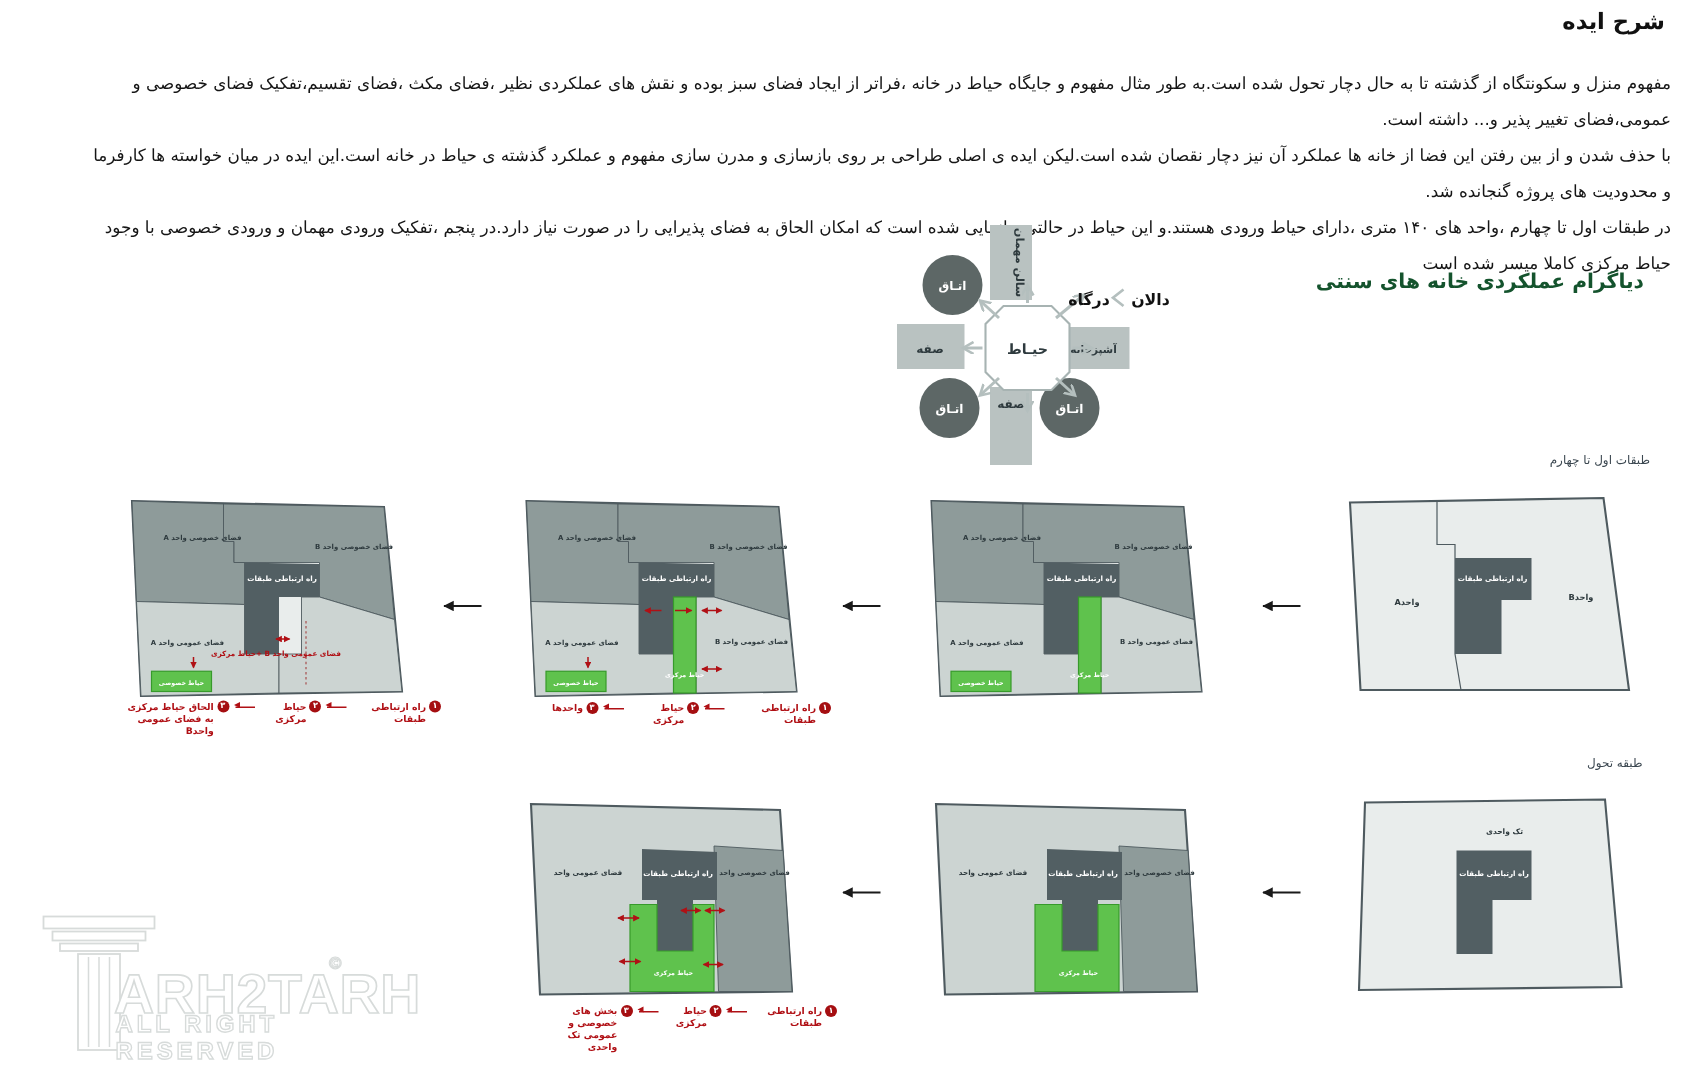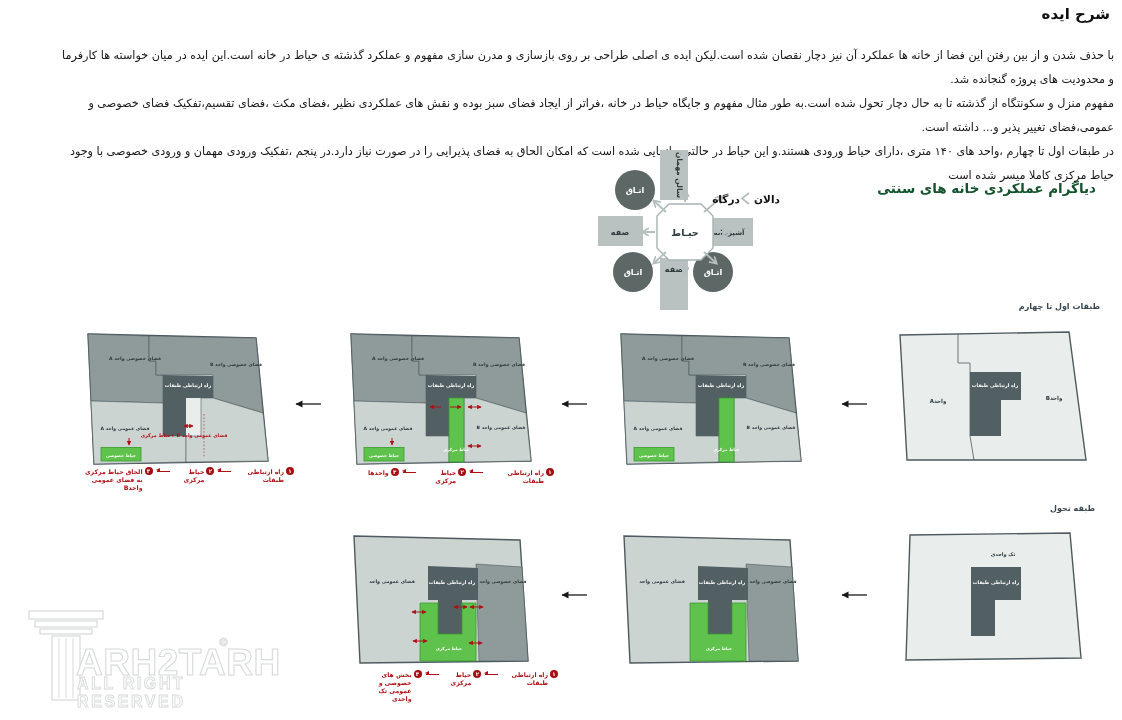--- a/index.html
+++ b/index.html
@@ -3,21 +3,21 @@
 <meta charset="utf-8">
 <style>
   html,body{margin:0;padding:0;background:#fff;}
   .sheet{position:relative;width:1122px;height:720px;background:#ffffff;overflow:hidden;
          font-family:"DejaVu Sans",sans-serif;}
   .abs{position:absolute;}
   .fa{direction:rtl;text-align:right;font-family:"DejaVu Sans",sans-serif;}
   .page-title{right:12px;top:5px;font-size:15px;font-weight:bold;color:#111;}
   .intro{right:8px;left:60px;top:44px;font-size:11.2px;line-height:24px;color:#151515;}
   .section-heading{right:26px;top:180px;font-size:13.5px;font-weight:bold;color:#14532d;}
-  .floor-label{font-size:8px;font-weight:bold;color:#3b4750;text-align:center;}
+  .floor-label{font-size:8px;font-weight:normal;color:#3b4750;text-align:center;}
   svg text{font-family:"DejaVu Sans",sans-serif;}
   .pl{fill:#2e3a3e;font-weight:bold;}
   .plw{fill:#ffffff;font-weight:bold;}
   .rtl-t{direction:rtl;}
   .legend{direction:rtl;display:flex;align-items:flex-start;gap:4px;color:#b01015;
           font-size:6.2px;font-weight:bold;line-height:8px;}
   .litem{display:flex;align-items:flex-start;gap:2px;}
   .lbadge{flex:0 0 auto;width:8px;height:8px;border-radius:50%;background:#a50e11;color:#fff;
           font-size:5.5px;line-height:8.5px;text-align:center;font-weight:bold;}
   .ltxt{padding-top:1px;}
@@ -45,22 +45,22 @@
         <path d="M0,0 L4.5,2.25 L0,4.5 Z" fill="#b01015"></path>
       </marker>
       <marker id="mgray" markerUnits="userSpaceOnUse" markerWidth="9" markerHeight="9" refX="6" refY="4" orient="auto">
         <path d="M0,0 L7,4 L0,8" fill="none" stroke="#b4bfbe" stroke-width="1.7"></path>
       </marker>
     </defs>
   </svg>
 
   <div class="abs fa page-title">شرح ایده</div>
   <div class="abs fa intro">
+    <div>مفهوم منزل و سکونتگاه از گذشته تا به حال دچار تحول شده است.به طور مثال مفهوم و جایگاه حیاط در خانه ،فراتر از ایجاد فضای سبز بوده و نقش های عملکردی نظیر ،فضای مکث ،فضای تقسیم،تفکیک فضای خصوصی و عمومی،فضای تغییر پذیر و... داشته است.</div>
     <div>با حذف شدن و از بین رفتن این فضا از خانه ها عملکرد آن نیز دچار نقصان شده است.لیکن ایده ی اصلی طراحی بر روی بازسازی و مدرن سازی مفهوم و عملکرد گذشته ی حیاط در خانه است.این ایده در میان خواسته ها کارفرما و محدودیت های پروژه گنجانده شد.</div>
-    <div>مفهوم منزل و سکونتگاه از گذشته تا به حال دچار تحول شده است.به طور مثال مفهوم و جایگاه حیاط در خانه ،فراتر از ایجاد فضای سبز بوده و نقش های عملکردی نظیر ،فضای مکث ،فضای تقسیم،تفکیک فضای خصوصی و عمومی،فضای تغییر پذیر و... داشته است.</div>
     <div>در طبقات اول تا چهارم ،واحد های ۱۴۰ متری ،دارای حیاط ورودی هستند.و این حیاط در حالتی جانمایی شده است که امکان الحاق به فضای پذیرایی را در صورت نیاز دارد.در پنجم ،تفکیک ورودی مهمان و ورودی خصوصی با وجود حیاط مرکزی کاملا میسر شده است</div>
   </div>
 
   <div class="abs fa section-heading">دیاگرام عملکردی خانه های سنتی</div>
 
   <svg class="abs" style="left:598px;top:148px" width="206" height="164" viewBox="0 0 206 164">
     <rect x="62" y="2" width="28" height="50" fill="#b9c2c1"></rect>
     <text transform="translate(79,27) rotate(90)" text-anchor="middle" font-size="7.5" class="pl rtl-t">سالن مهمان</text>
     <rect x="62" y="110" width="28" height="52" fill="#b9c2c1"></rect>
     <text x="76" y="124" text-anchor="middle" font-size="8" class="pl rtl-t">صفه</text>

